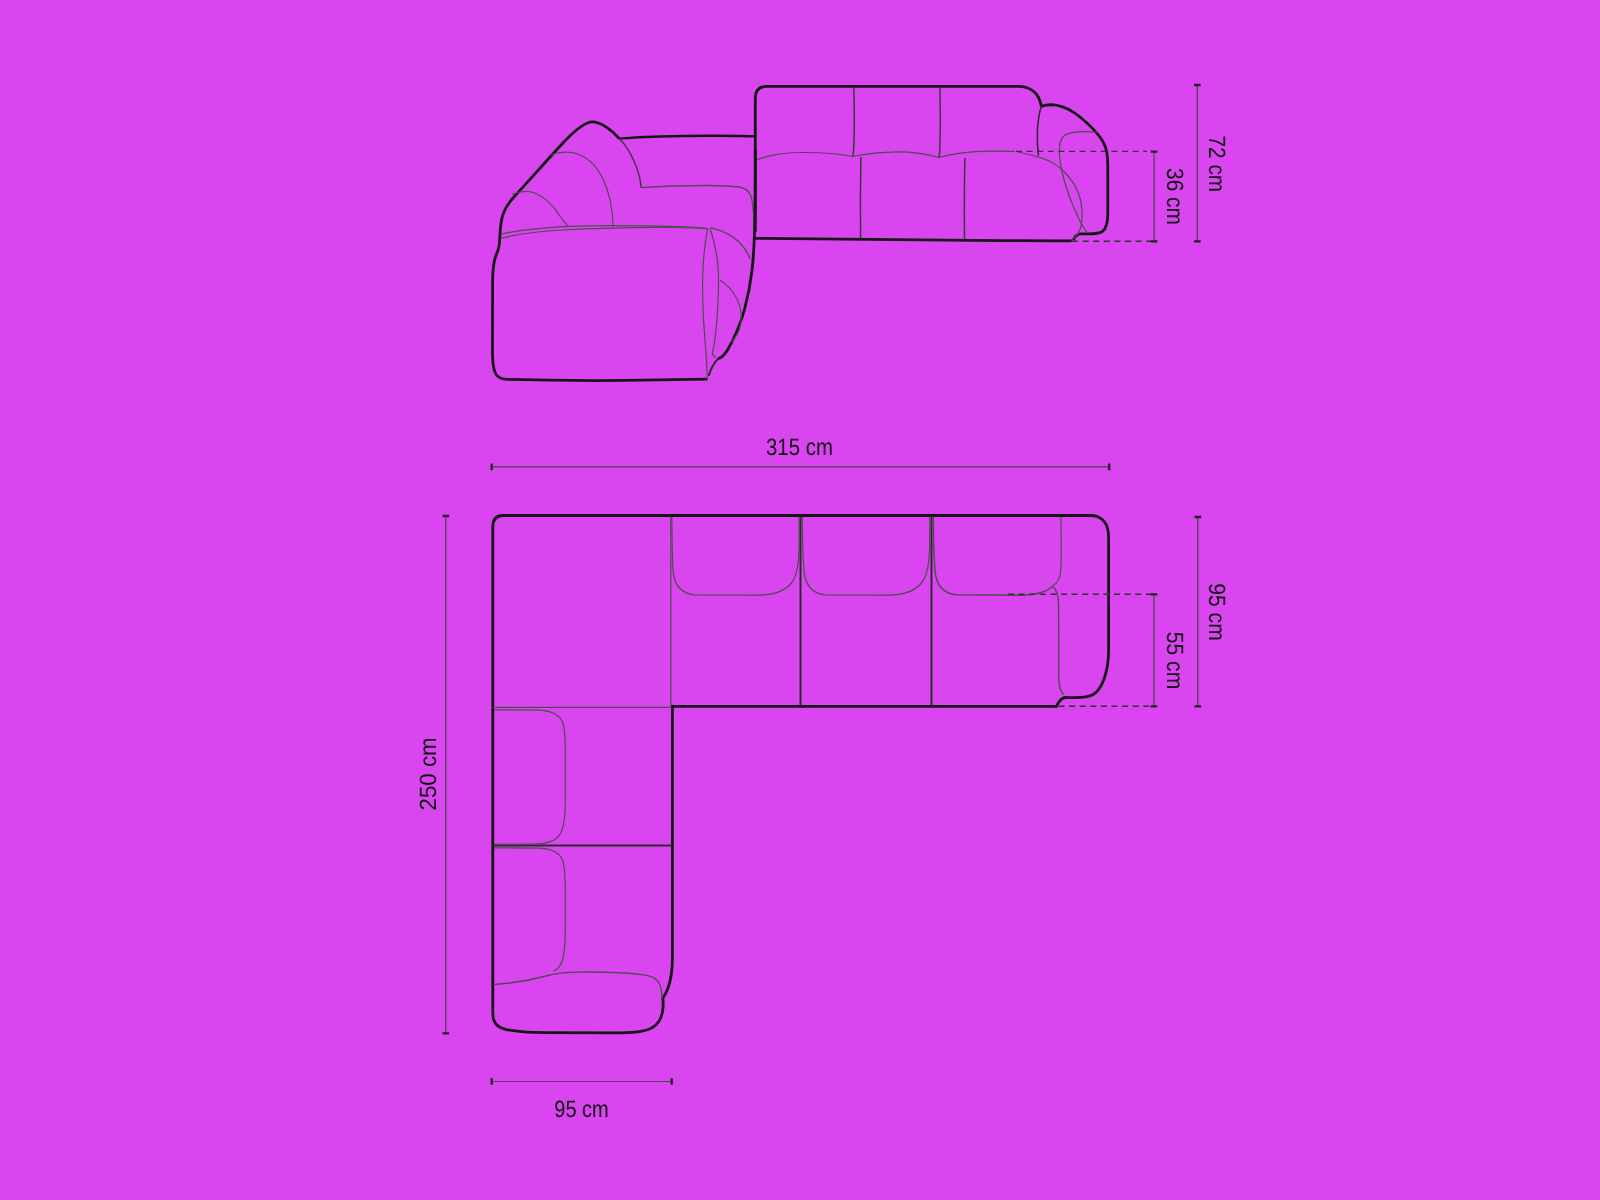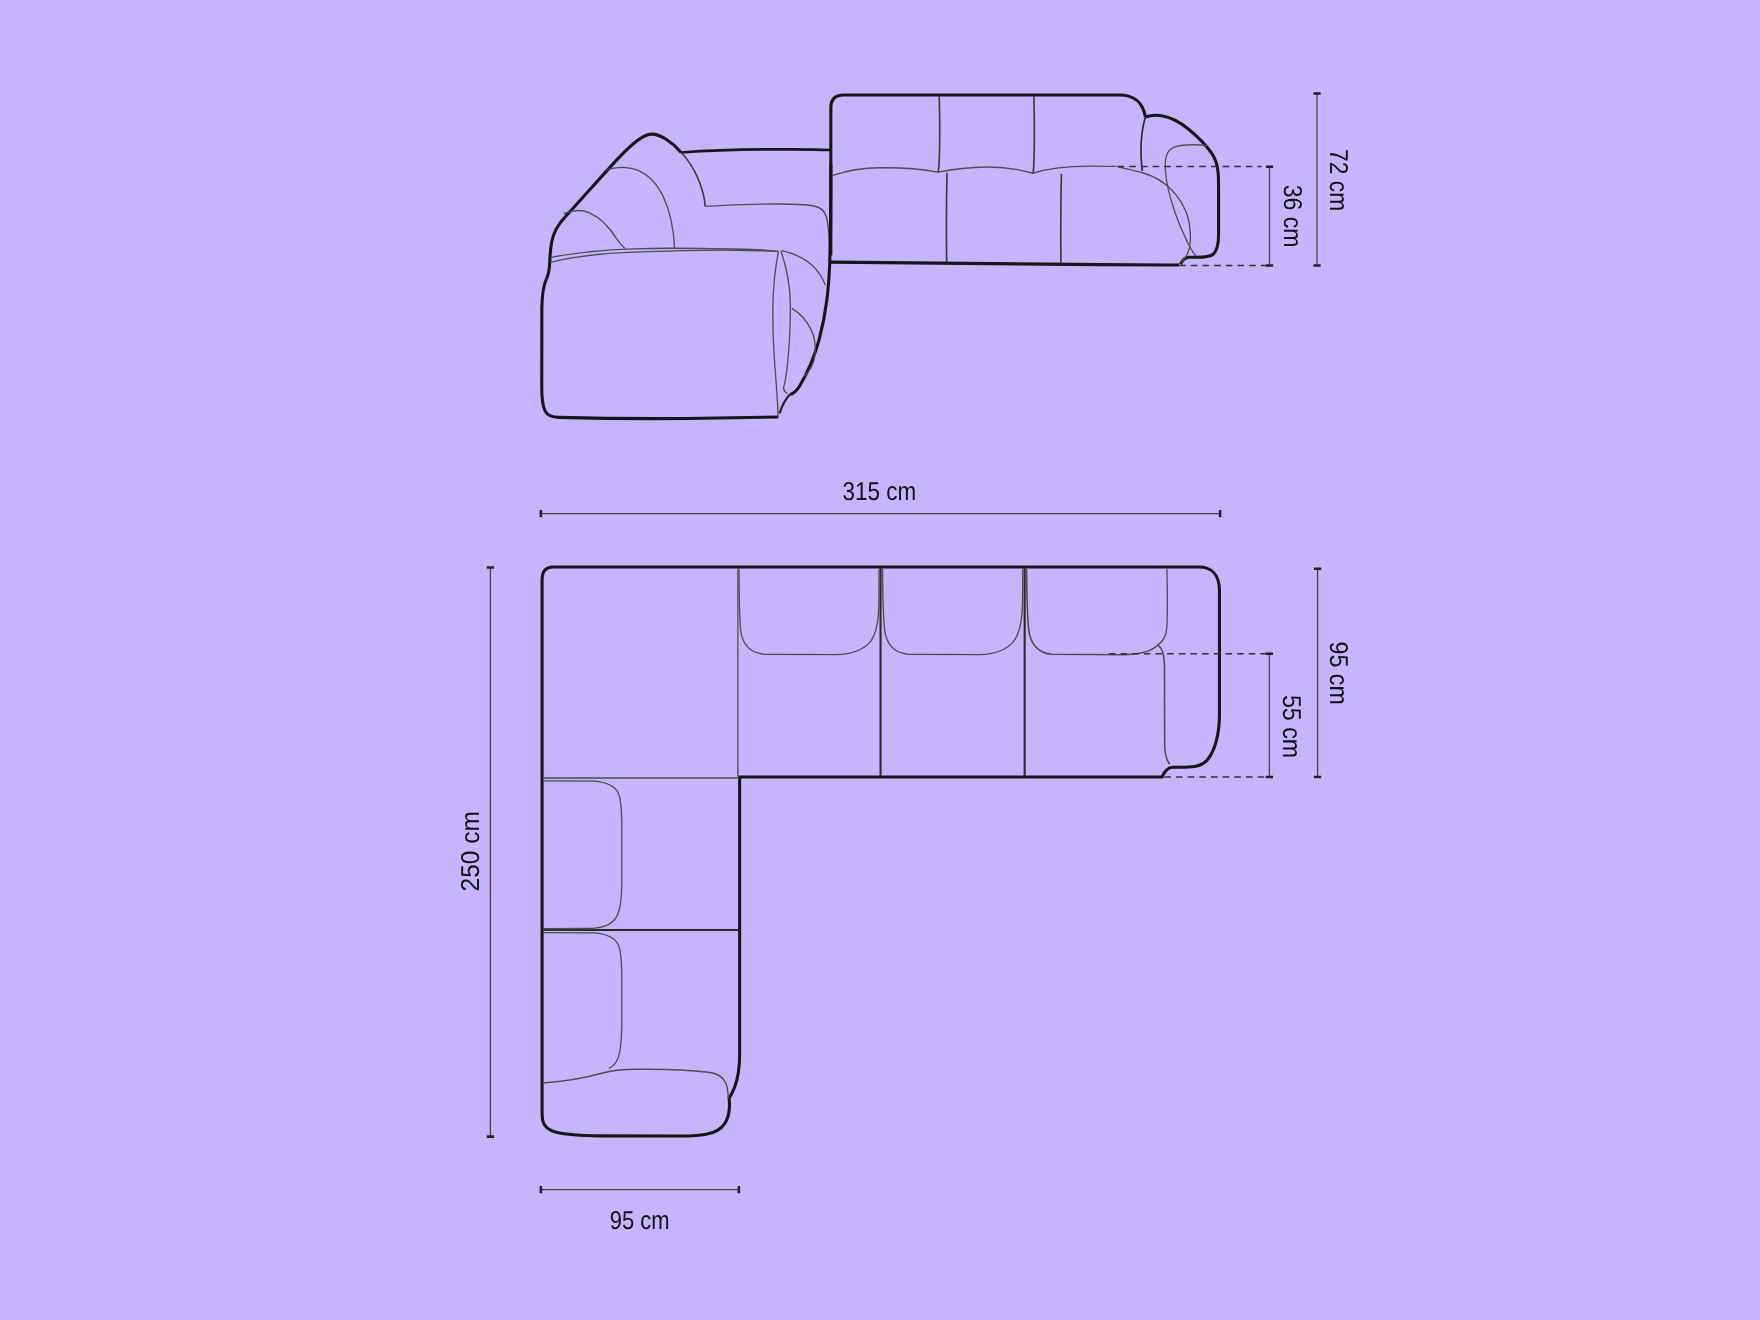--- a/index.html
+++ b/index.html
@@ -1,16 +1,16 @@
 <!DOCTYPE html>
 <html><head>
 <meta charset="utf-8">
 <style>
   html,body{margin:0;padding:0;background:#ffffff;}
-  .wrap{width:1600px;height:1200px;position:relative;background:#c4b5fd;}
+  .wrap{width:1600px;height:1200px;position:relative;background:#d946ef;}
   text{font-family:"Liberation Sans",sans-serif;fill:#111;text-rendering:geometricPrecision;-webkit-font-smoothing:antialiased;}
 </style>
 </head>
 <body>
 
 <div class="wrap">
 <svg width="1600" height="1200" viewBox="0 0 1600 1200" fill="none">
 
 <g id="elevation">
 

